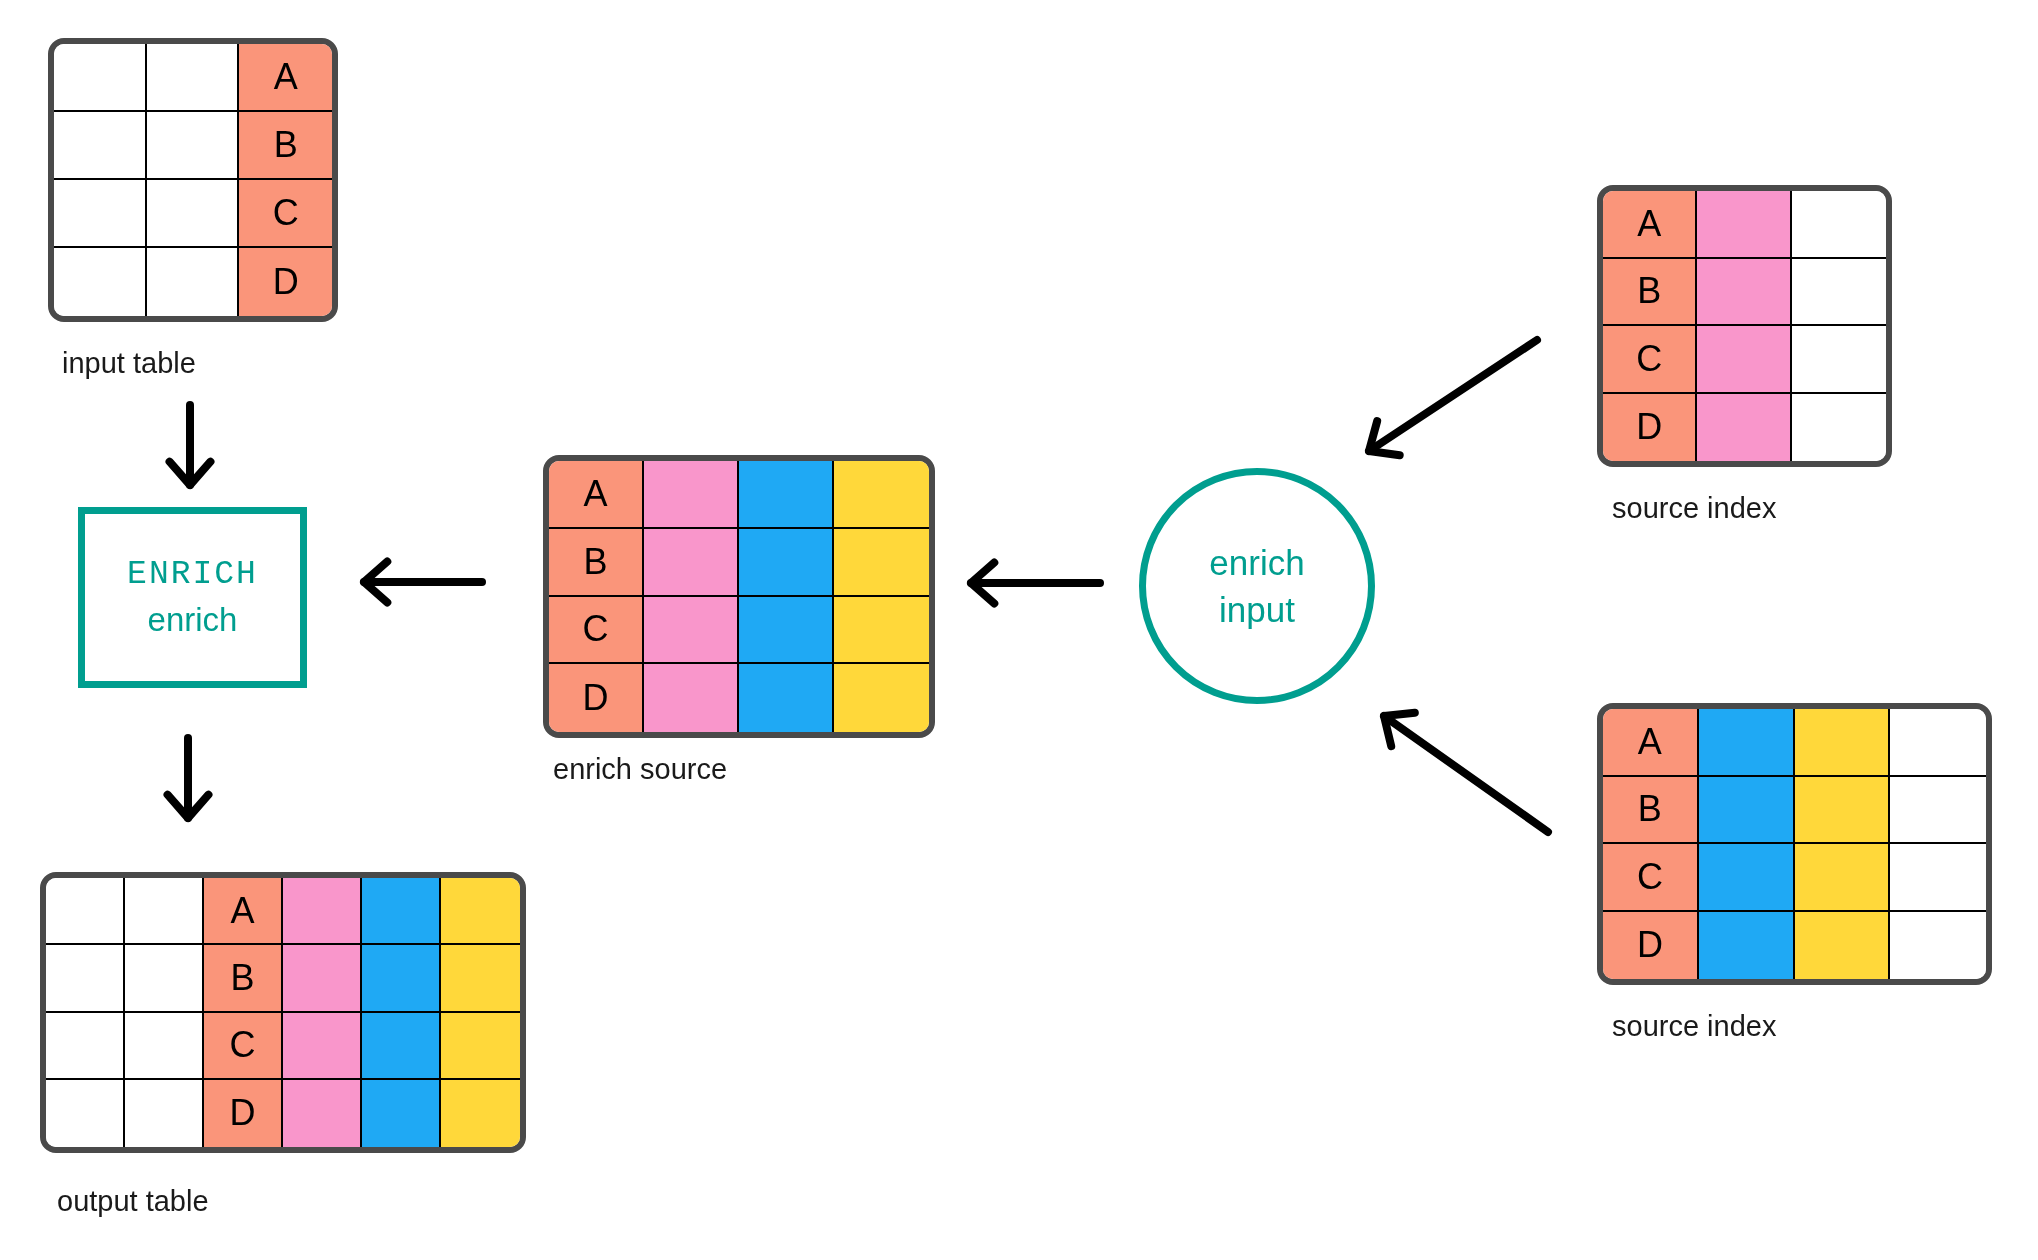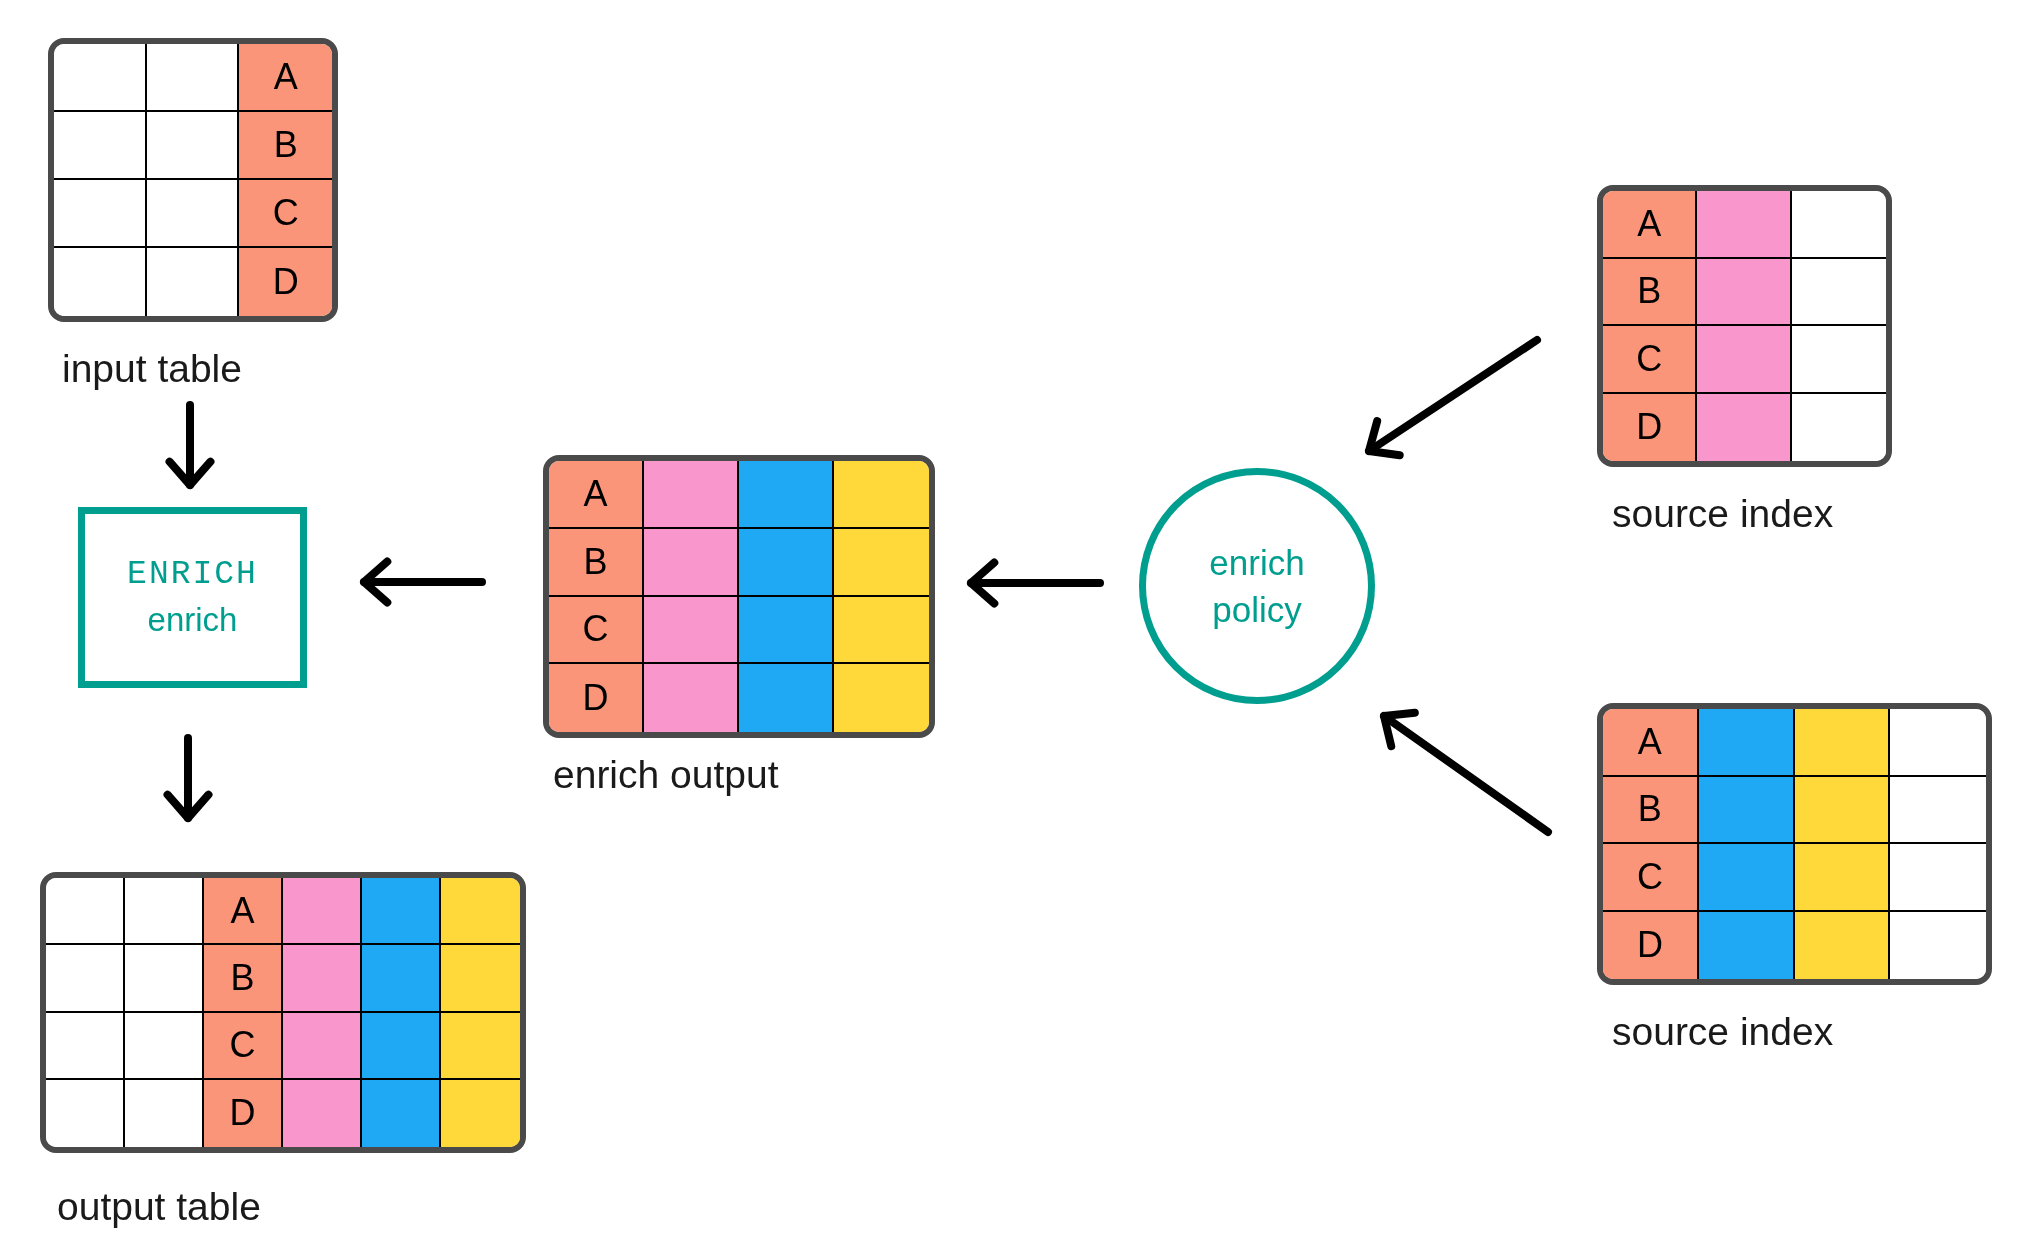--- a/index.html
+++ b/index.html
@@ -31,21 +31,21 @@
     display: flex;
     align-items: center;
     justify-content: center;
     font-size: 36px;
     color: #000000;
   }
   .cell.last-col { border-right: none; }
   .cell.last-row { border-bottom: none; }
   .node-label {
     position: absolute;
-    font-size: 39px;
+    font-size: 29px;
     color: #1a1a1a;
     white-space: nowrap;
   }
   .enrich-box {
     position: absolute;
     left: 78px; top: 507px;
     width: 229px; height: 181px;
     box-sizing: border-box;
     border: 7px solid var(--teal);
     background: #ffffff;
@@ -156,25 +156,25 @@
       <div class="cell last-col" style="background: rgb(255, 216, 58);"></div>
       <div class="cell" style="background: rgb(250, 149, 122);">C</div>
       <div class="cell" style="background: rgb(249, 150, 203);"></div>
       <div class="cell" style="background: rgb(31, 169, 244);"></div>
       <div class="cell last-col" style="background: rgb(255, 216, 58);"></div>
       <div class="cell last-row" style="background: rgb(250, 149, 122);">D</div>
       <div class="cell last-row" style="background: rgb(249, 150, 203);"></div>
       <div class="cell last-row" style="background: rgb(31, 169, 244);"></div>
       <div class="cell last-col last-row" style="background: rgb(255, 216, 58);"></div>
     </div>
-  <div class="node-label" style="left:553px; top:753px;">enrich output</div>
+  <div class="node-label" style="left:553px; top:753px;">enrich source</div>
 
   <div class="policy-circle">
     <div>enrich</div>
-    <div>policy</div>
+    <div>input</div>
   </div>
 
   <div class="dtable" style="left: 1597px; top: 185px; width: 295px; height: 282px; grid-template-columns: repeat(3, 1fr); grid-auto-rows: 1fr;">
       <div class="cell" style="background: rgb(250, 149, 122);">A</div>
       <div class="cell" style="background: rgb(249, 150, 203);"></div>
       <div class="cell last-col" style="background: rgb(255, 255, 255);"></div>
       <div class="cell" style="background: rgb(250, 149, 122);">B</div>
       <div class="cell" style="background: rgb(249, 150, 203);"></div>
       <div class="cell last-col" style="background: rgb(255, 255, 255);"></div>
       <div class="cell" style="background: rgb(250, 149, 122);">C</div>

